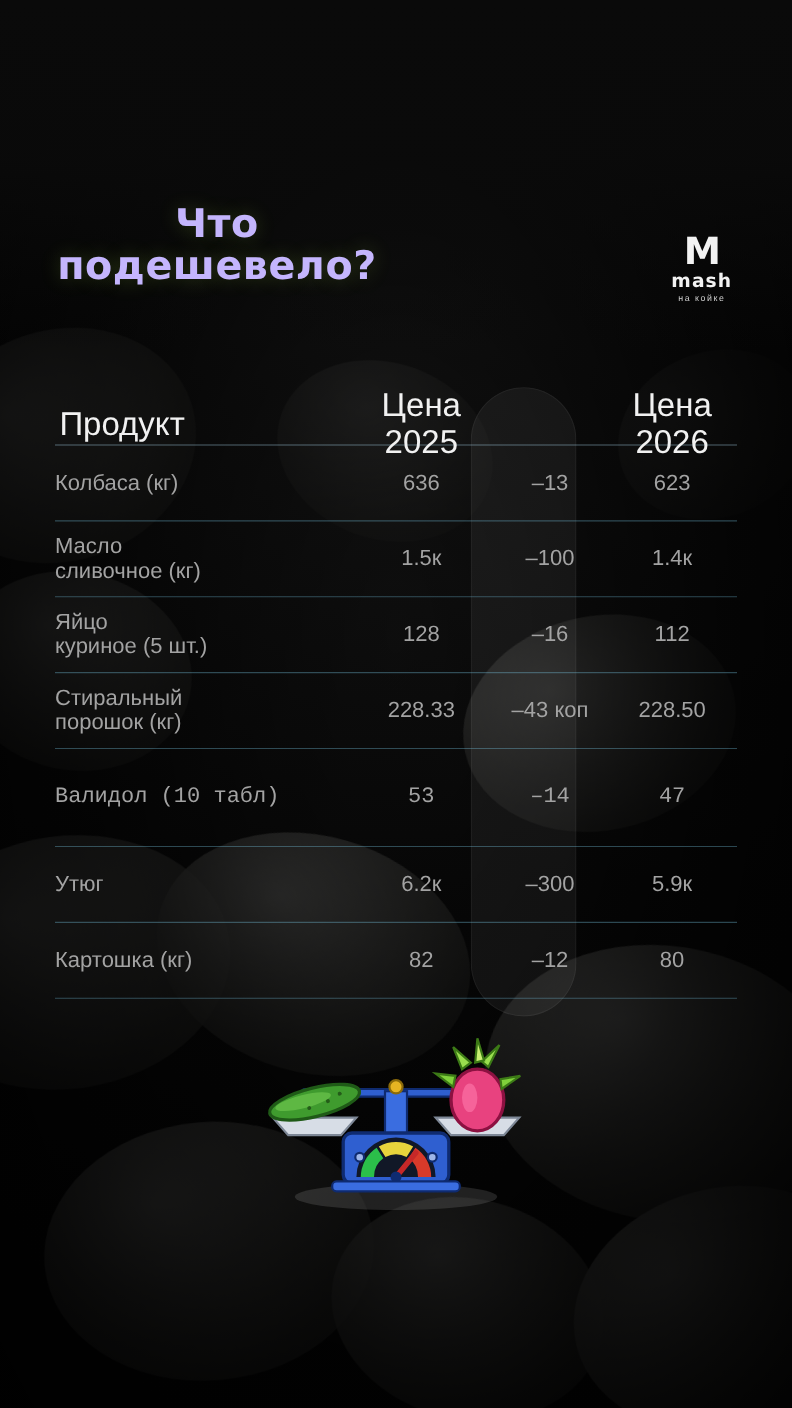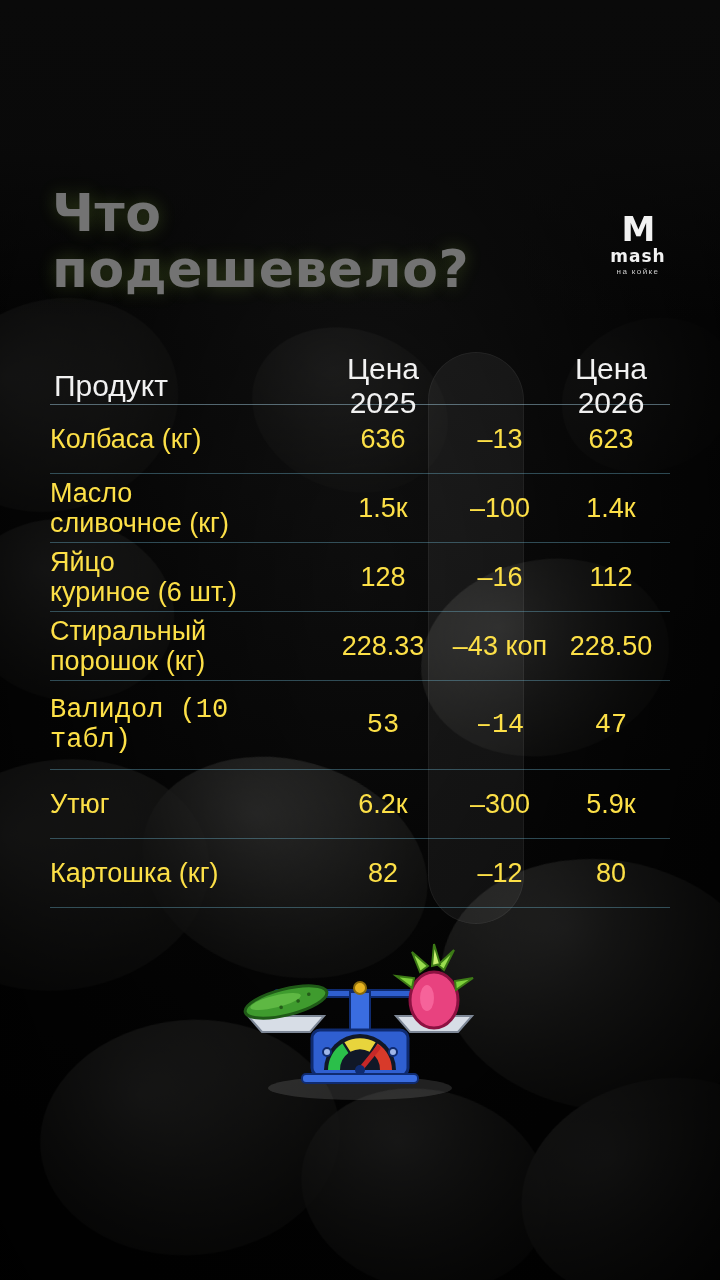--- a/index.html
+++ b/index.html
@@ -50,28 +50,29 @@
     background: linear-gradient(to bottom, #0a0a0a 0%, rgba(10,10,10,.92) 45%, rgba(10,10,10,0) 100%);
   }
 
   
   .content { position: absolute; inset: 0; }
 
   .title {
     position: absolute;
     left: 52px;
     top: 185px;
-    color: #737373;
+    color: #c4b5fd;
     font-family: "DejaVu Sans", sans-serif;
     font-weight: 700;
-    font-size: 52px;
+    font-size: 36px;
     line-height: 1.08;
     letter-spacing: 0.5px;
     text-shadow: 0 0 18px rgba(182,242,74,.22);
     white-space: pre-line;
+    text-align: center;
   }
 
   
   .logo {
     position: absolute;
     right: 42px;
     top: 212px;
     width: 80px;
     text-align: center;
     color: #f2f2f2;
@@ -126,22 +127,22 @@
   .row.head {
     border-bottom: 1px solid rgba(170,215,235,.45);
     height: 52px;
   }
   .row.head .c {
     color: #f1f1f1;
     font-size: 30px;
     font-weight: 400;
   }
   .row .c {
-    color: #fde047;
-    font-size: 27px;
+    color: #a3a3a3;
+    font-size: 20px;
     line-height: 1.12;
   }
   .c.name { text-align: left; white-space: pre-line; }
   .c.p2025, .c.diff, .c.p2026 { text-align: center; }
   .row.head .c.name { padding-left: 4px; }
   .row.head .c.p2025 { text-align: center; }
   .row.head .c.diff { text-align: center; }
   .row.head .c.p2026 { text-align: center; }
   .row.tall { height: 88px; font-family: Liberation Mono, monospace; }
 
@@ -206,21 +207,21 @@
     <div class="row">
       <div class="c name">Масло
 сливочное (кг)</div>
       <div class="c p2025">1.5к</div>
       <div class="c diff">–100</div>
       <div class="c p2026">1.4к</div>
     </div>
 
     <div class="row">
       <div class="c name">Яйцо
-куриное (6 шт.)</div>
+куриное (5 шт.)</div>
       <div class="c p2025">128</div>
       <div class="c diff">–16</div>
       <div class="c p2026">112</div>
     </div>
 
     <div class="row">
       <div class="c name">Стиральный
 порошок (кг)</div>
       <div class="c p2025">228.33</div>
       <div class="c diff">–43 коп</div>

